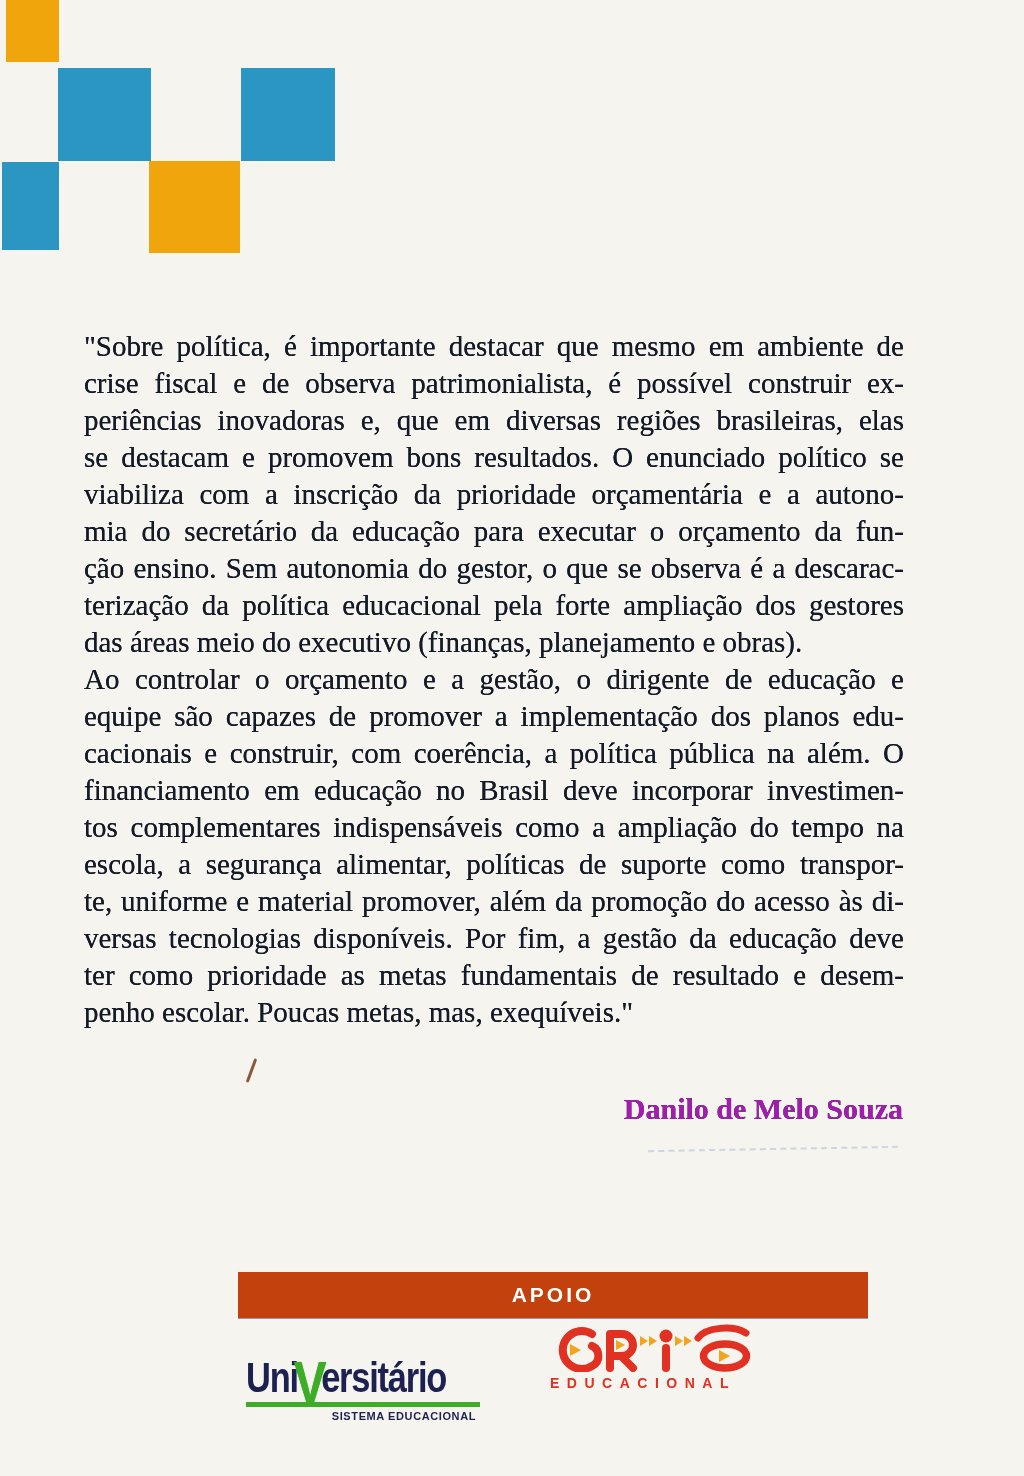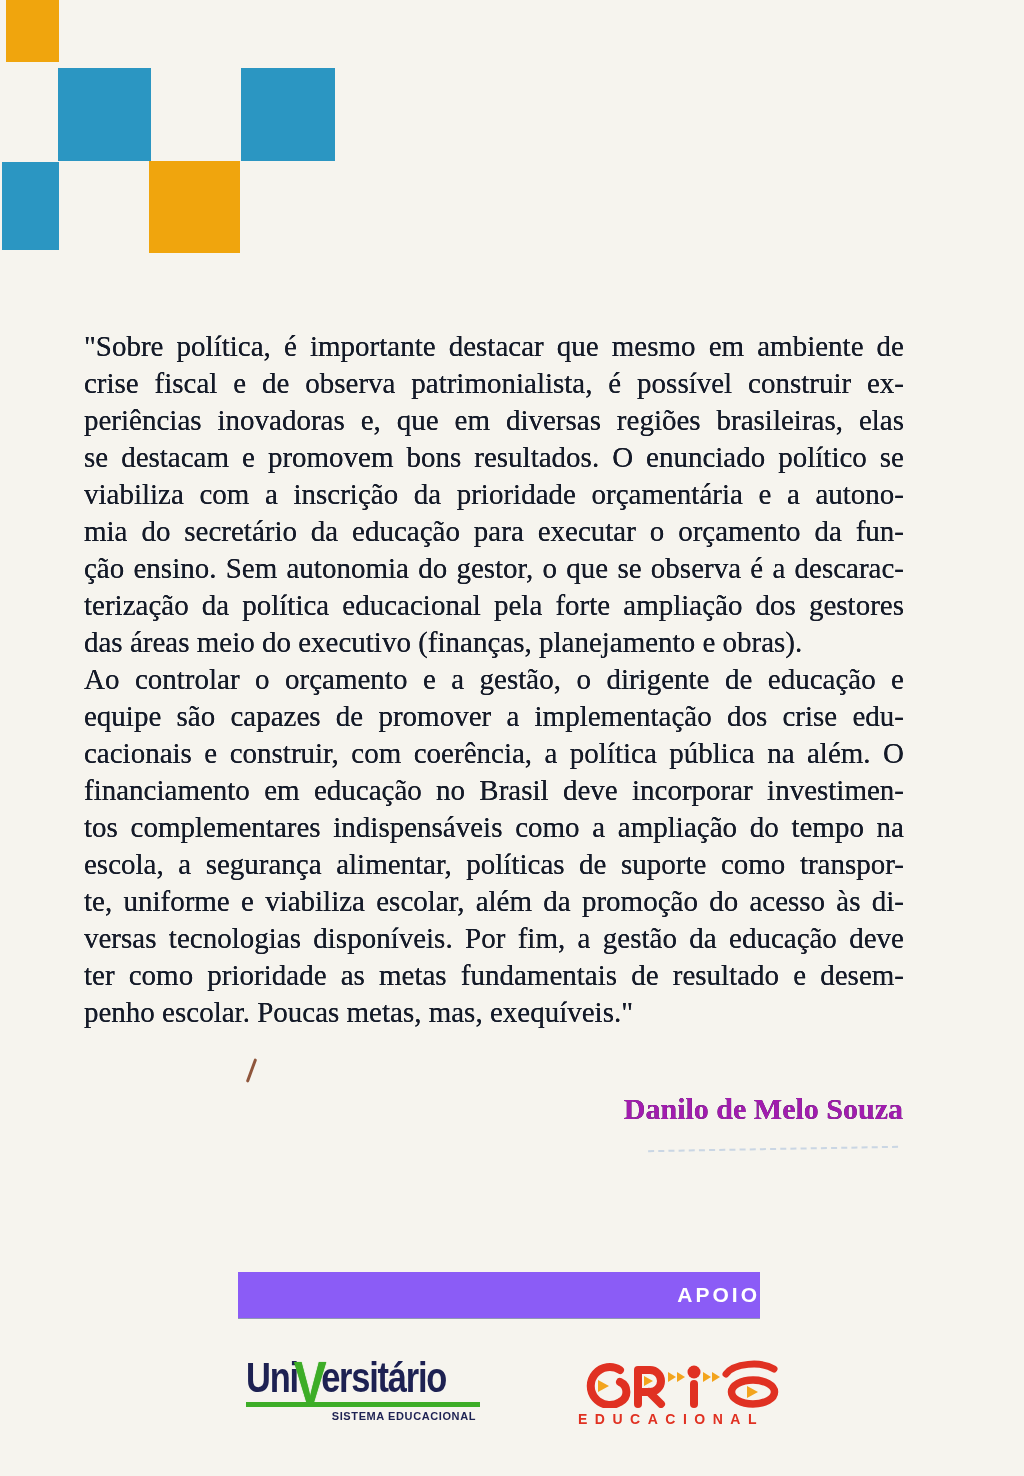--- a/index.html
+++ b/index.html
@@ -59,23 +59,23 @@
     left: 648px; top: 1138px;
     width: 250px; height: 10px;
     border-bottom: 2px dashed rgba(100, 145, 205, 0.30);
     transform: rotate(-1deg);
   }
 
   
   .apoio-bar {
     position: absolute;
     left: 238px; top: 1272px;
-    width: 522px; height: 46px;
-    background: #8b5cf6;
-    display: flex; align-items: center; justify-content: flex-end;
+    width: 630px; height: 46px;
+    background: #c2410c;
+    display: flex; align-items: center; justify-content: center;
     box-shadow: 0 1px 0 rgba(40,60,120,.5);
   }
   .apoio-label {
     font-family: "Liberation Sans", sans-serif;
     font-weight: bold; font-size: 21px;
     letter-spacing: 3px;
     color: #ffffff;
   }
 
   
@@ -113,22 +113,22 @@
     font-weight: bold; font-size: 11px;
     letter-spacing: 0.6px;
     color: #1d2152;
     white-space: nowrap;
     padding-left: 12px;
   }
 
   
   .logo-grio {
     position: absolute;
-    left: 550px; top: 1360px;
-    width: 210px; height: 70px; margin-left: 28px;
+    left: 550px; top: 1324px;
+    width: 210px; height: 70px;
   }
   .grio-svg { display: block; }
   .grio-sub {
     margin-top: 3px;
     font-family: "Liberation Sans", sans-serif;
     font-weight: bold; font-size: 14px;
     letter-spacing: 7.5px;
     color: #e03122;
     white-space: nowrap;
   }
@@ -150,26 +150,26 @@
     <div class="q-line">"Sobre política, é importante destacar que mesmo em ambiente de</div>
     <div class="q-line">crise fiscal e de observa patrimonialista, é possível construir ex-</div>
     <div class="q-line">periências inovadoras e, que em diversas regiões brasileiras, elas</div>
     <div class="q-line">se destacam e promovem bons resultados. O enunciado político se</div>
     <div class="q-line">viabiliza com a inscrição da prioridade orçamentária e a autono-</div>
     <div class="q-line">mia do secretário da educação para executar o orçamento da fun-</div>
     <div class="q-line">ção ensino. Sem autonomia do gestor, o que se observa é a descarac-</div>
     <div class="q-line">terização da política educacional pela forte ampliação dos gestores</div>
     <div class="q-line para-end">das áreas meio do executivo (finanças, planejamento e obras).</div>
     <div class="q-line">Ao controlar o orçamento e a gestão, o dirigente de educação e</div>
-    <div class="q-line">equipe são capazes de promover a implementação dos crise edu-</div>
+    <div class="q-line">equipe são capazes de promover a implementação dos planos edu-</div>
     <div class="q-line">cacionais e construir, com coerência, a política pública na além. O</div>
     <div class="q-line">financiamento em educação no Brasil deve incorporar investimen-</div>
     <div class="q-line">tos complementares indispensáveis como a ampliação do tempo na</div>
     <div class="q-line">escola, a segurança alimentar, políticas de suporte como transpor-</div>
-    <div class="q-line">te, uniforme e viabiliza escolar, além da promoção do acesso às di-</div>
+    <div class="q-line">te, uniforme e material promover, além da promoção do acesso às di-</div>
     <div class="q-line">versas tecnologias disponíveis. Por fim, a gestão da educação deve</div>
     <div class="q-line">ter como prioridade as metas fundamentais de resultado e desem-</div>
     <div class="q-line para-end">penho escolar. Poucas metas, mas, exequíveis."</div>
   </div>
 
   <div class="pen-mark"></div>
   <div class="pencil-scribble"></div>
 
   <div class="attribution">Danilo de Melo Souza</div>
 

